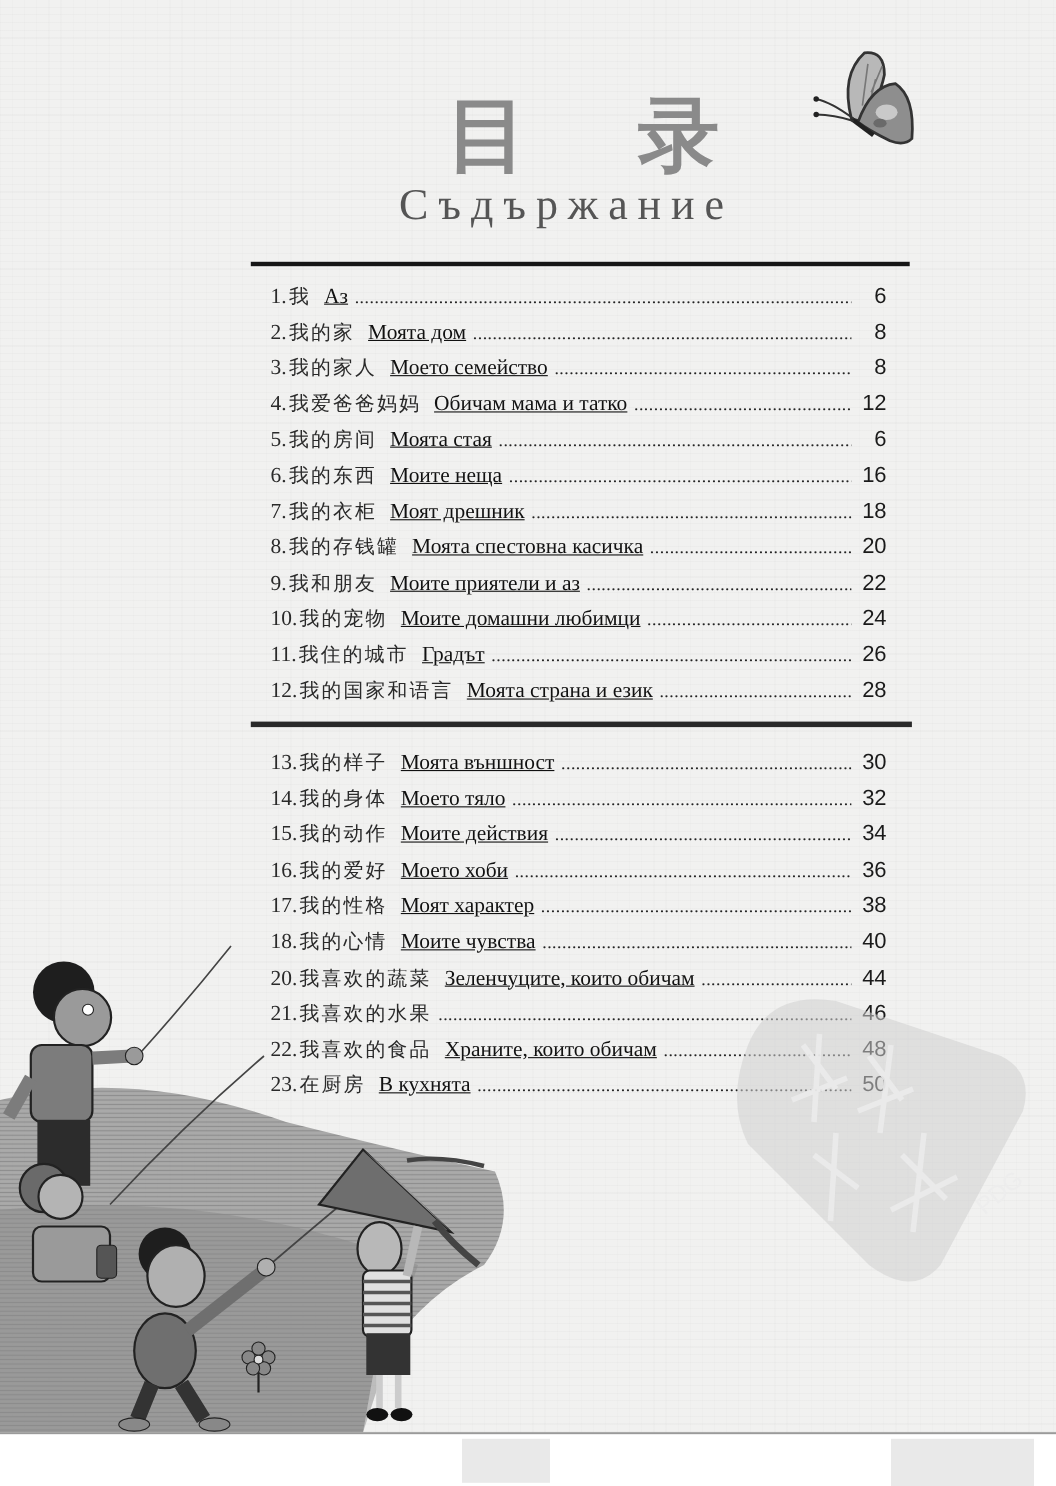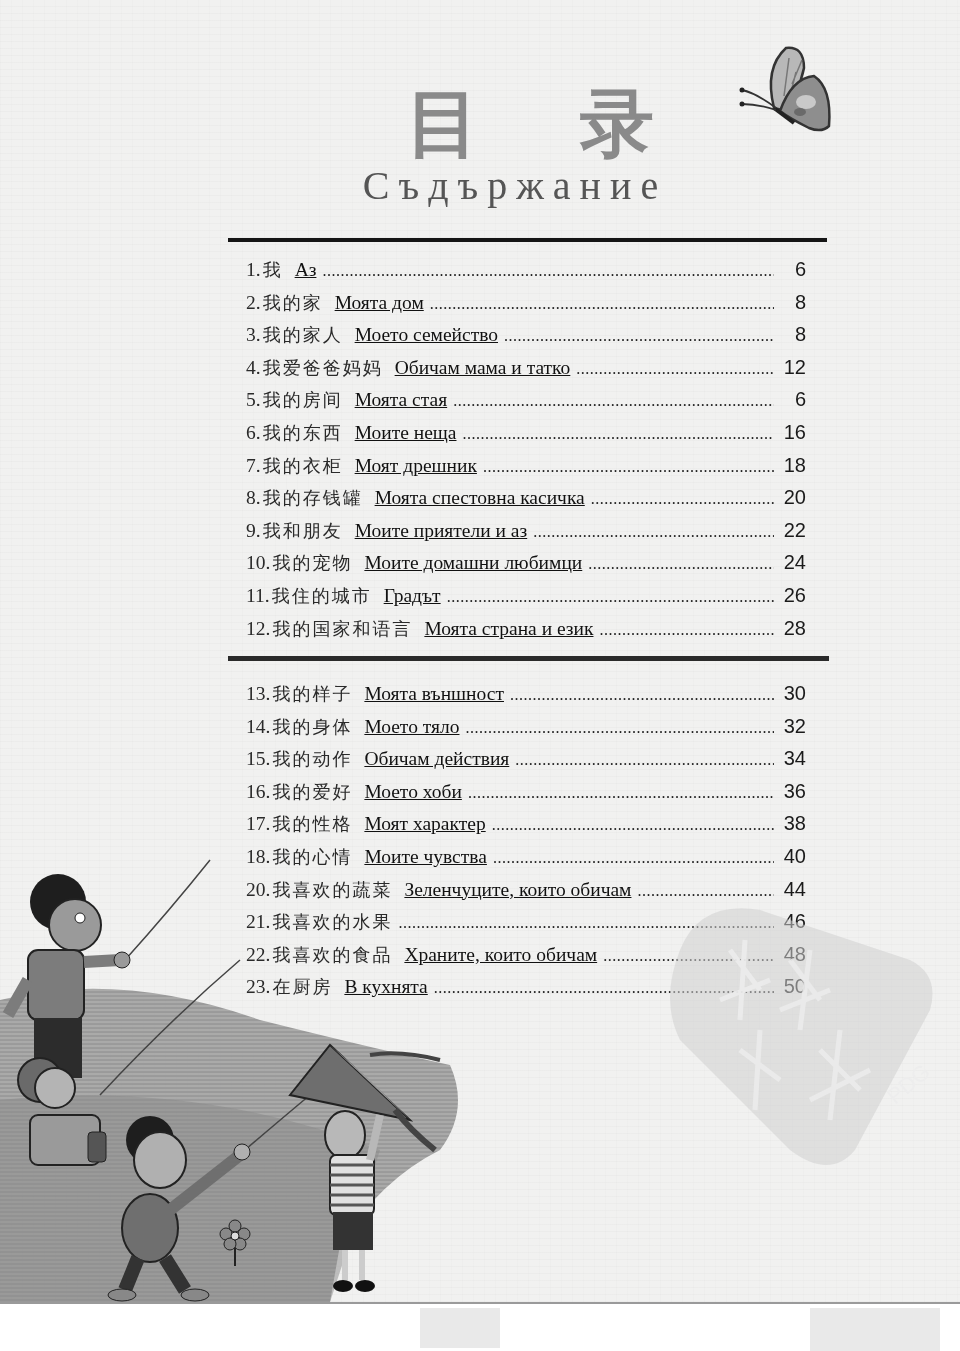--- a/index.html
+++ b/index.html
@@ -187,21 +187,21 @@
     <div class="row">
       <span class="num">14.</span>
       <span class="cn">我的身体</span>
       <span class="bg">Моето тяло</span>
       <span class="dots"></span>
       <span class="page-no">32</span>
     </div>
     <div class="row">
       <span class="num">15.</span>
       <span class="cn">我的动作</span>
-      <span class="bg">Обичам действия</span>
+      <span class="bg">Моите действия</span>
       <span class="dots"></span>
       <span class="page-no">34</span>
     </div>
     <div class="row">
       <span class="num">16.</span>
       <span class="cn">我的爱好</span>
       <span class="bg">Моето хоби</span>
       <span class="dots"></span>
       <span class="page-no">36</span>
     </div>

